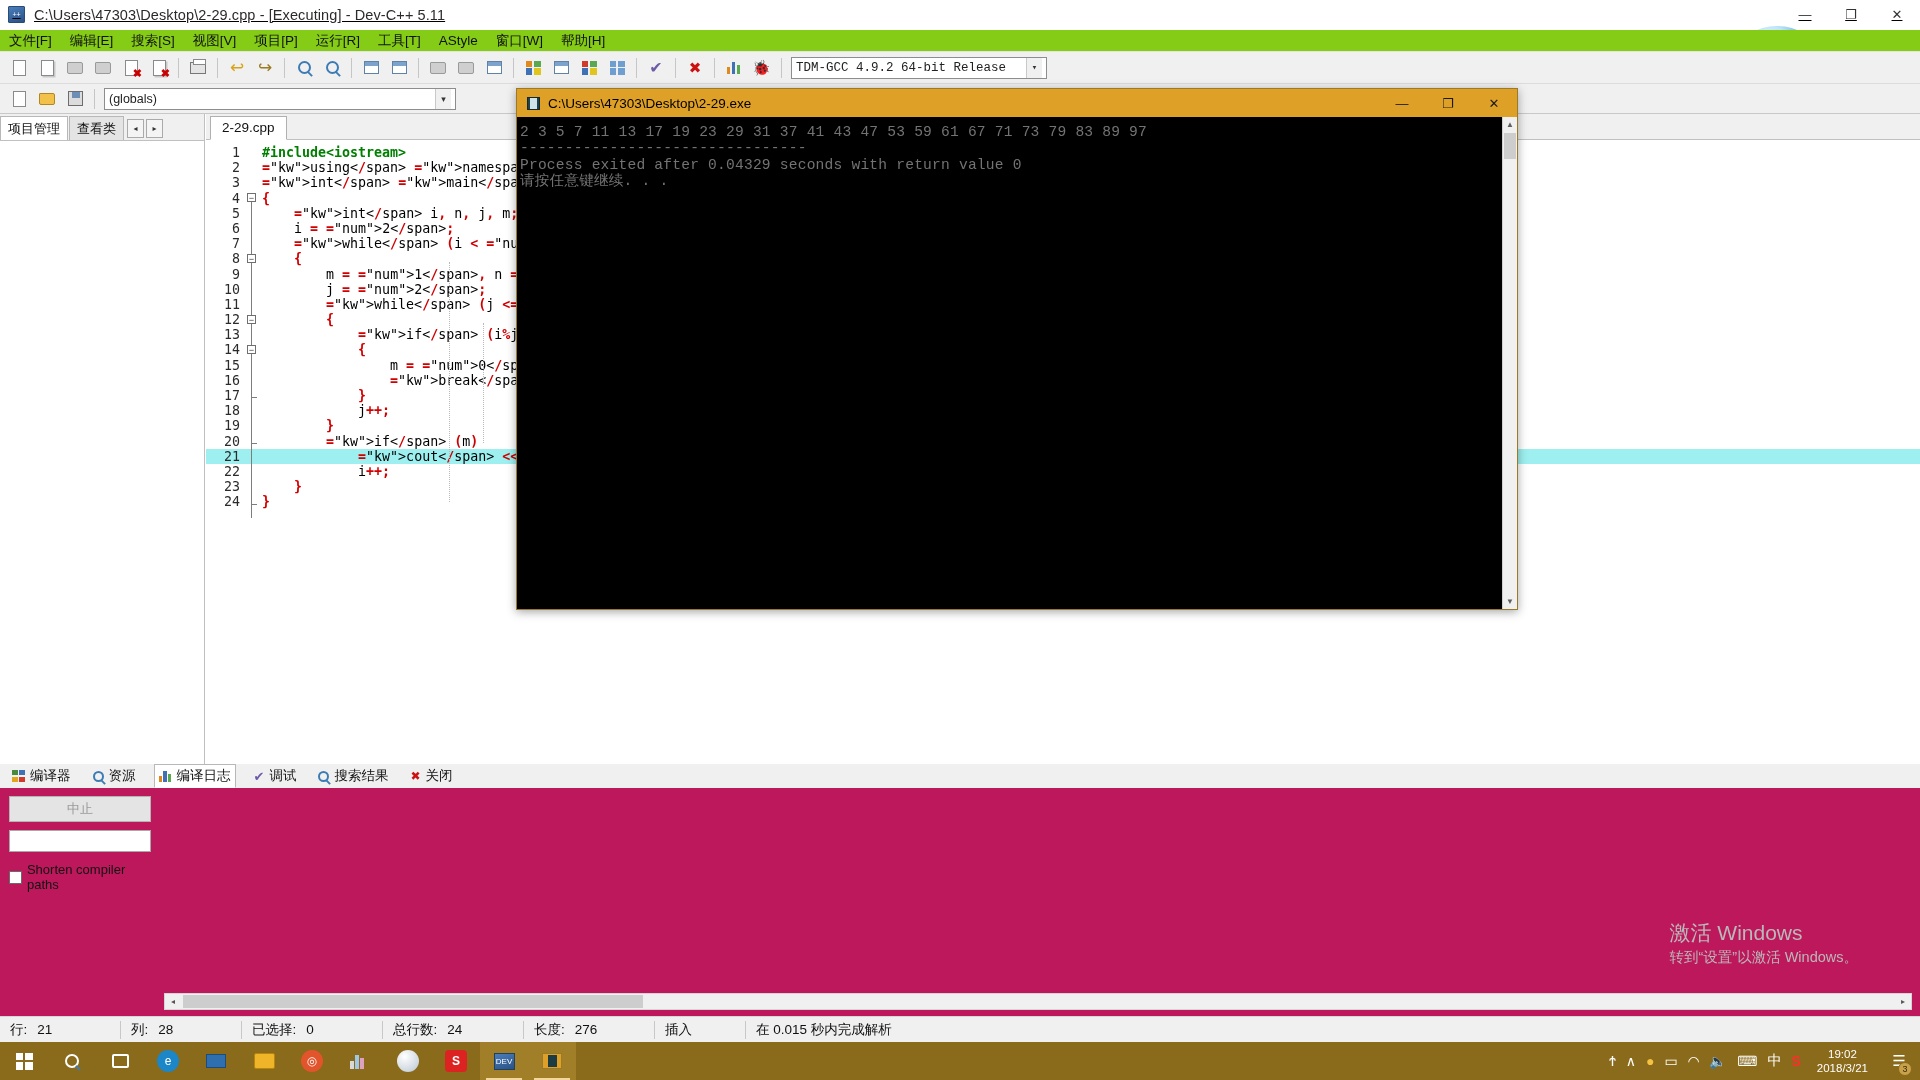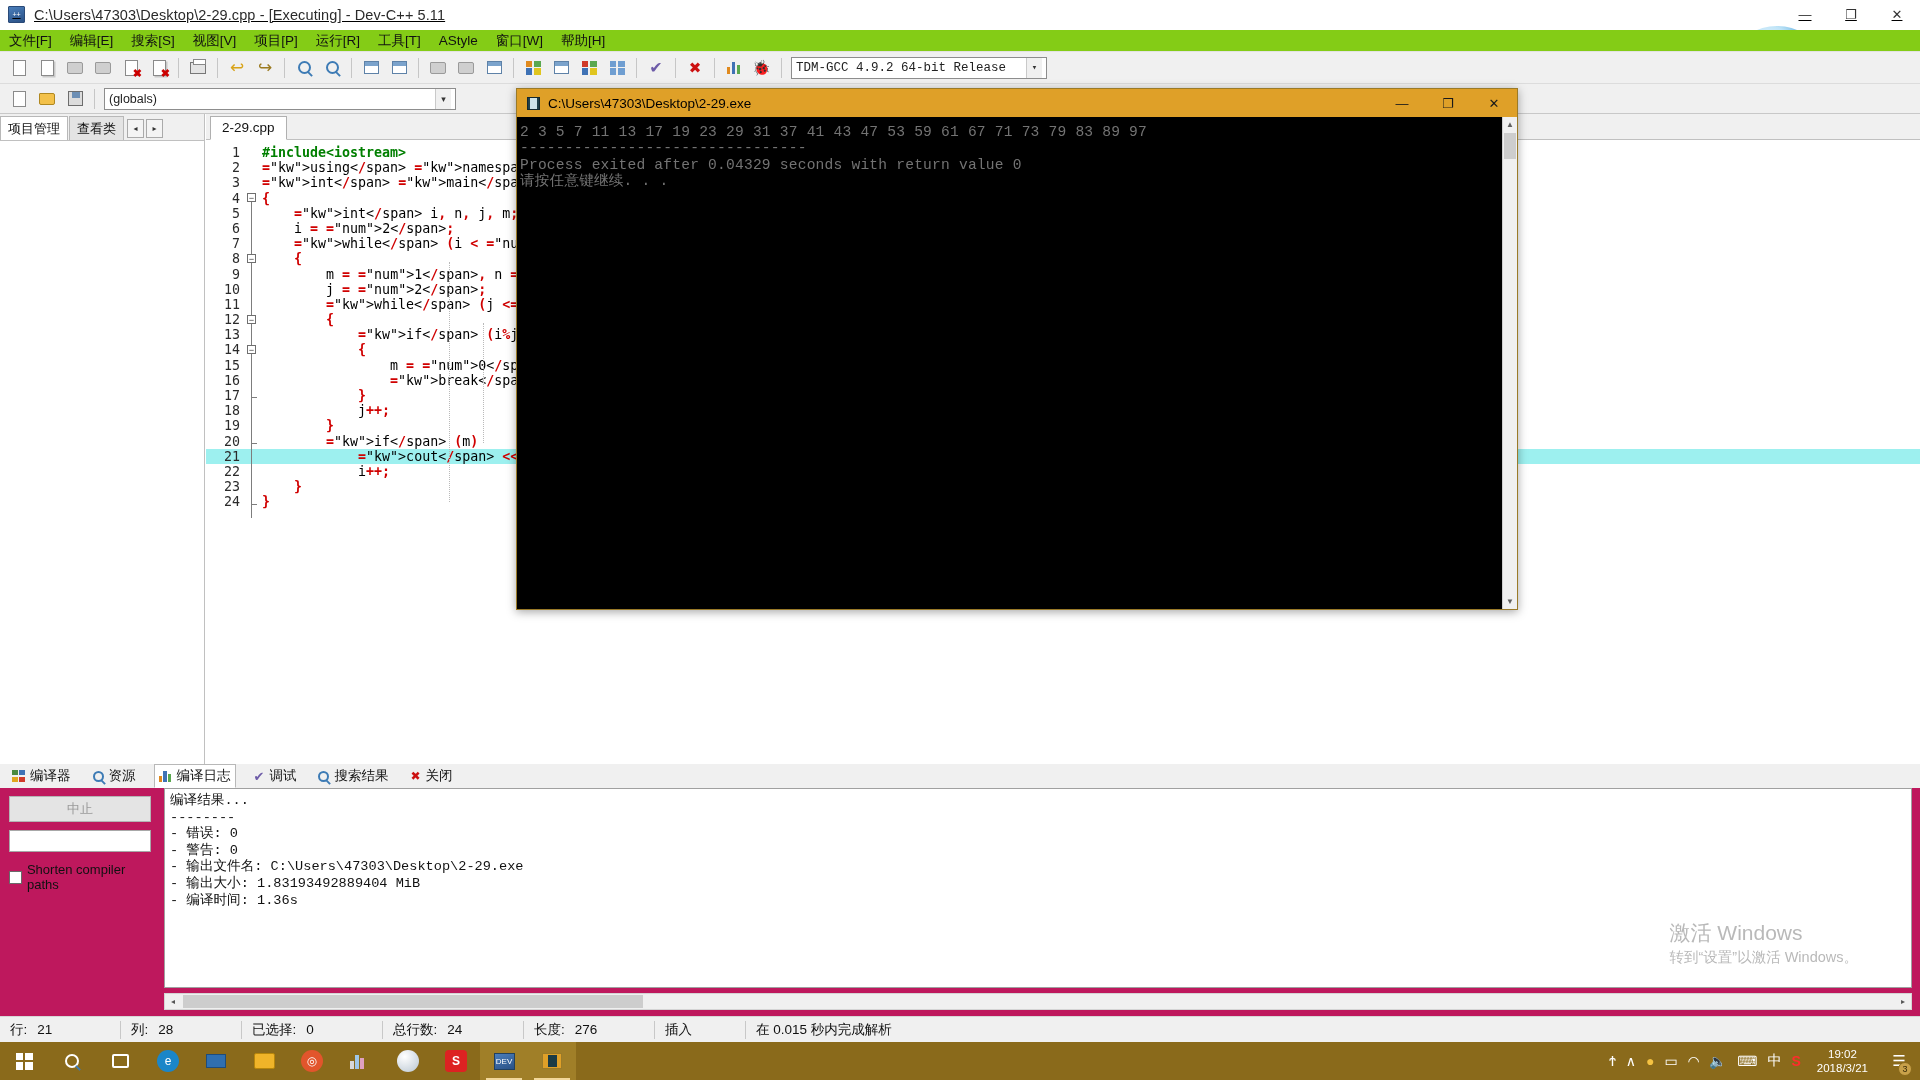--- a/index.html
+++ b/index.html
@@ -549,27 +549,20 @@
 
     <div class="bp-left">
       <div class="abort-btn">中止</div>
       <div class="pathbox"></div>
       <div class="chkrow">
         <span class="chk"></span>
         <span>Shorten compiler paths</span>
       </div>
     </div>
 
-    <div class="logbox">编译结果...
---------
-- 错误: 0
-- 警告: 0
-- 输出文件名: C:\Users\47303\Desktop\2-29.exe
-- 输出大小: 1.83193492889404 MiB
-- 编译时间: 1.36s</div>
 
     <div class="hscroll">
       <div class="hs-arrow">◂</div>
       <div class="hs-track">
           <div class="hs-thumb"></div>
         </div>
       <div class="hs-arrow">▸</div>
     </div>
 
     <div class="watermark">

